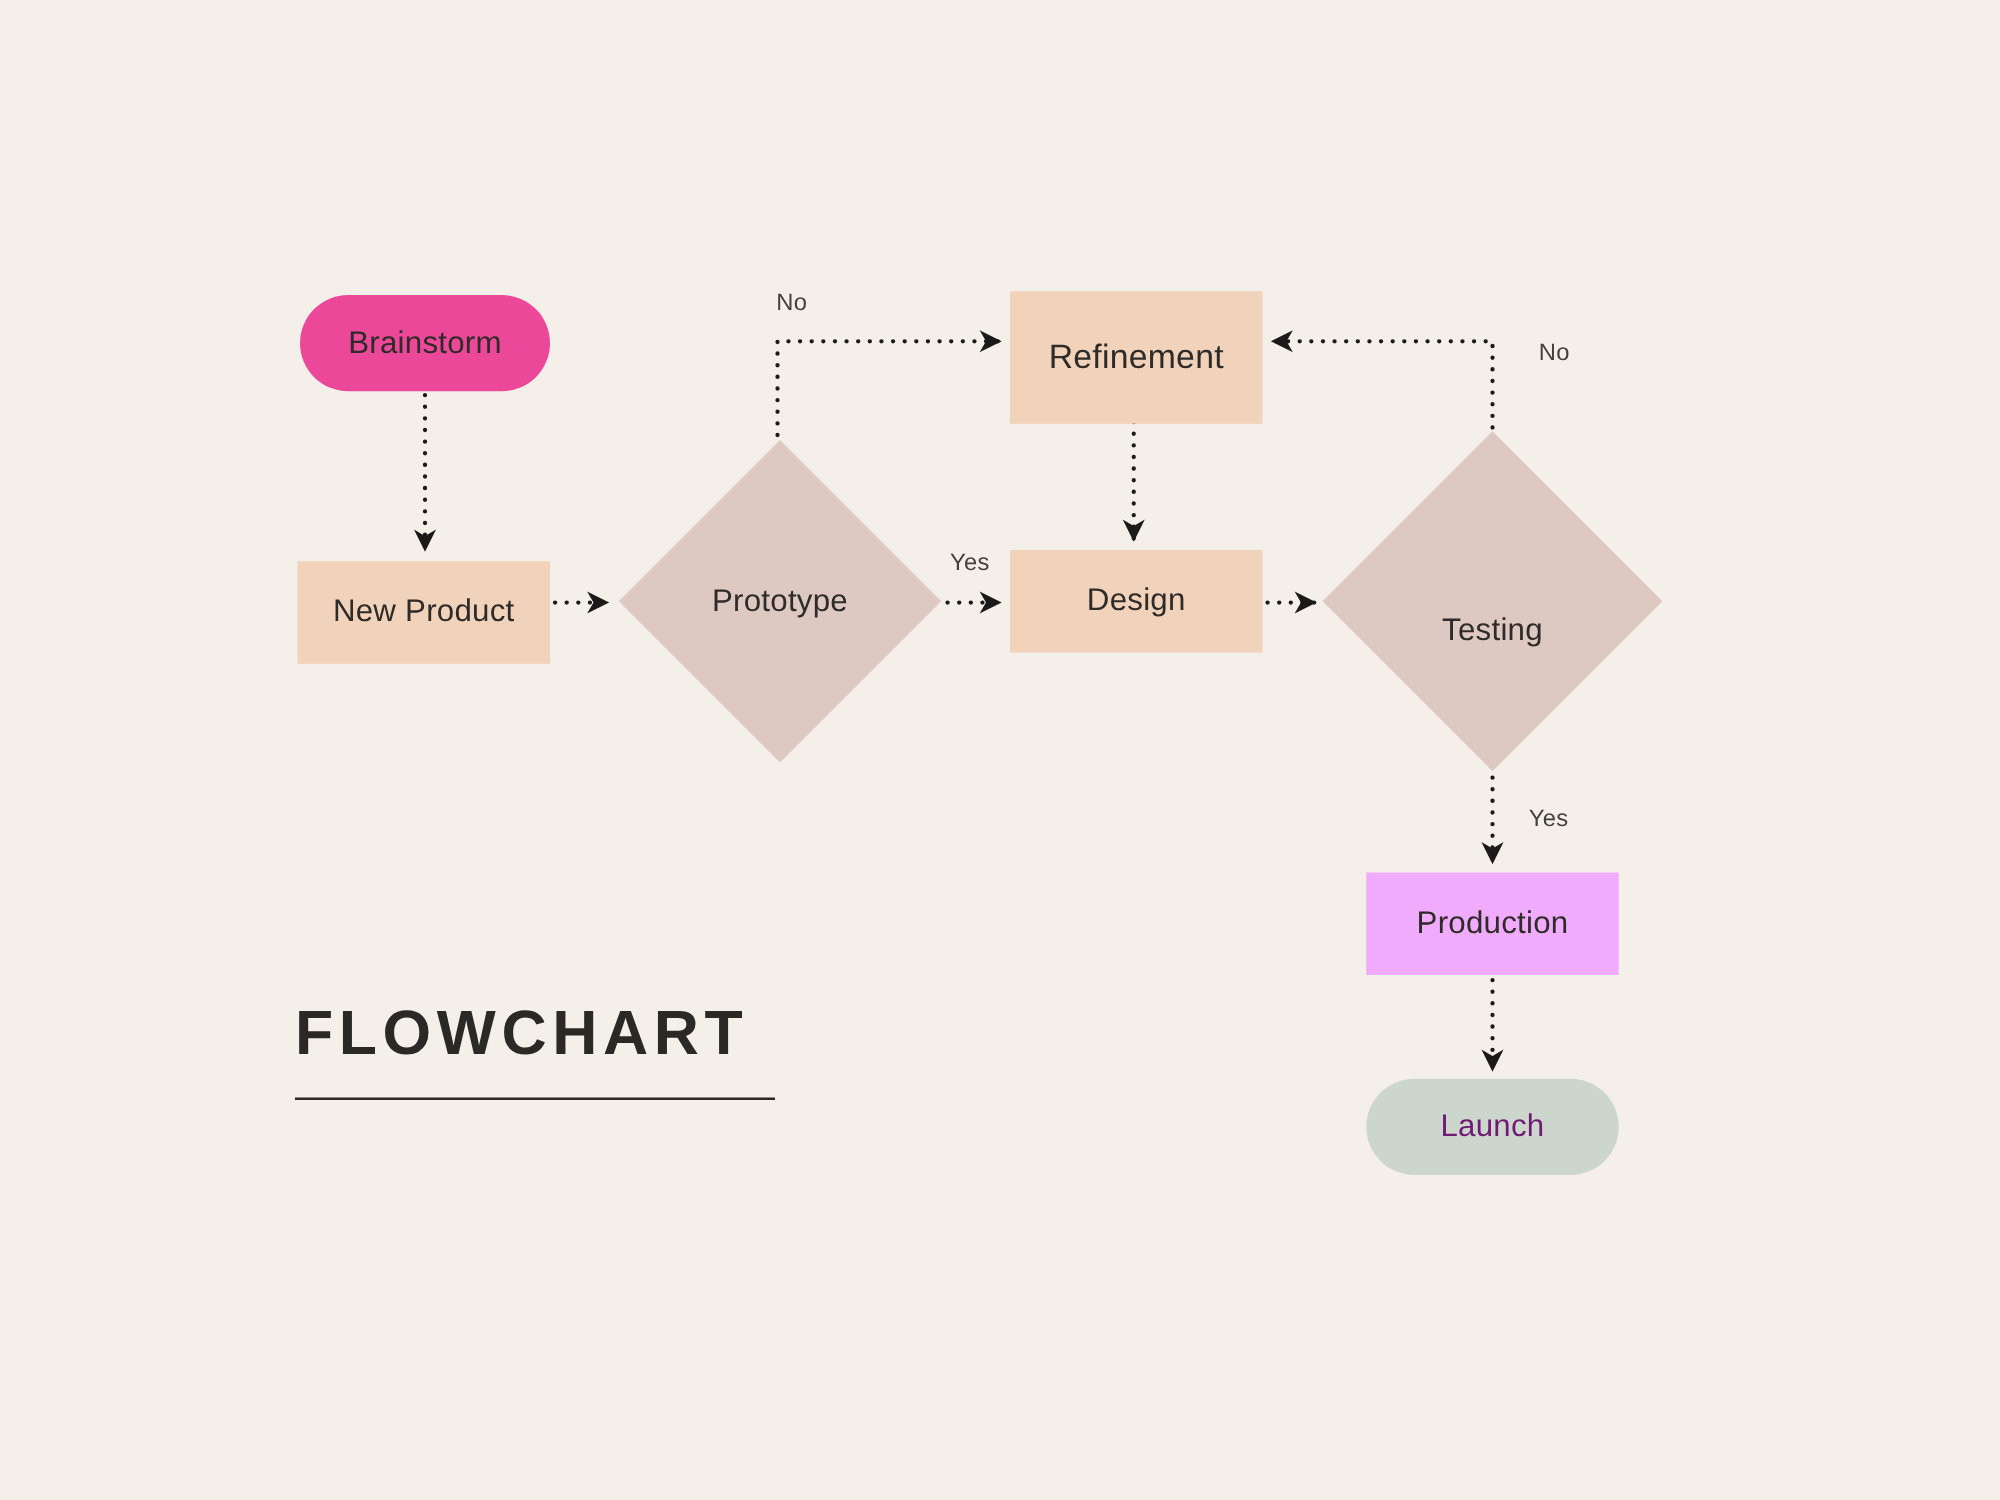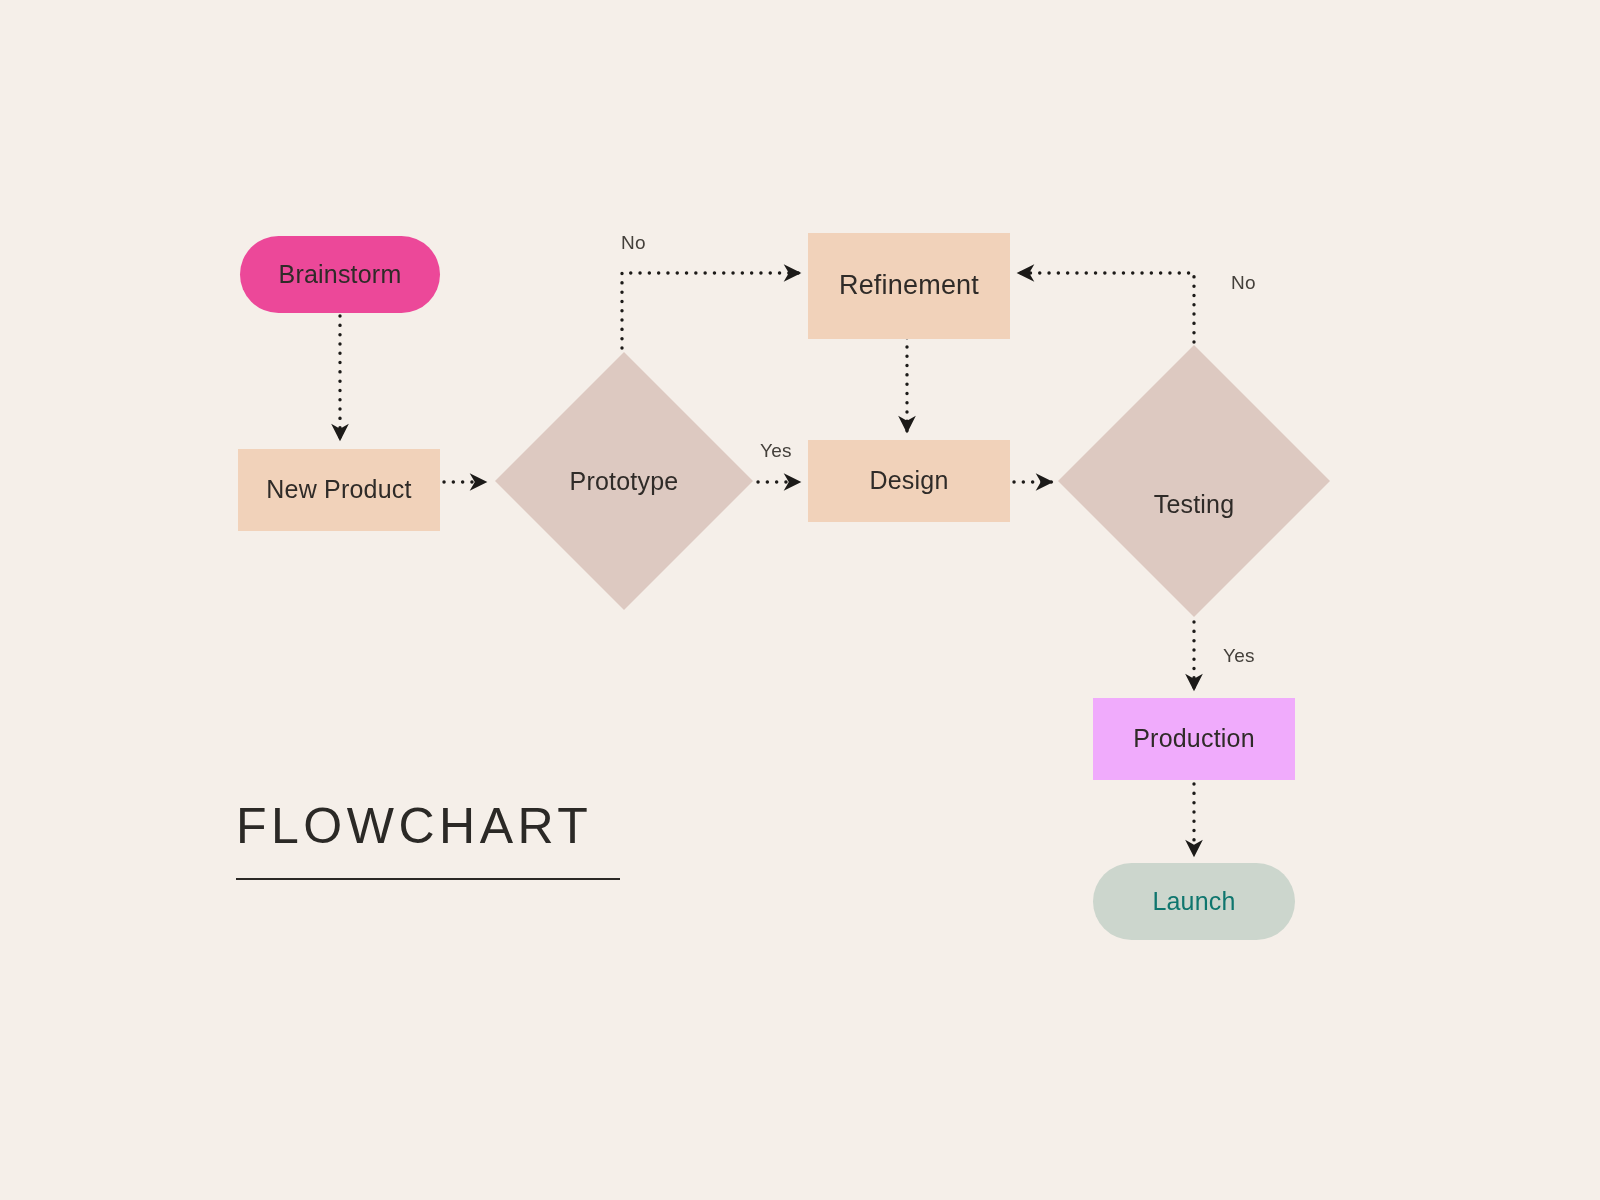--- a/index.html
+++ b/index.html
@@ -89,21 +89,21 @@
   #title-line1 {
     font-family: "Liberation Sans", sans-serif;
     font-weight: 300;
     font-size: 50px;
     letter-spacing: 9px;
     color: #312e2b;
     line-height: 1.08;
   }
   #title-line2 {
     font-family: "Liberation Sans", sans-serif;
-    font-weight: 400;
+    font-weight: 700;
     font-size: 50px;
     letter-spacing: 4.5px;
     color: #2b2926;
     line-height: 1.15;
   }
   #title-rule {
     margin-top: 22px;
     width: 384px;
     height: 2px;
     background: #2b2926;
@@ -150,21 +150,21 @@
       <div class="node node-process" style="left: 808px; top: 440px; width: 202px; height: 82px; font-size: 25px; background: rgb(241, 210, 186); color: rgb(47, 43, 40);">
         <span>Design</span>
       </div>
       <div class="node-decision-wrap" style="left: 1058px; top: 345px; width: 272px; height: 272px;">
         <div class="node-decision-shape" style="background: rgb(221, 201, 193);"></div>
         <div class="node-decision-label" style="font-size: 25px; color: rgb(47, 43, 40); margin-top: 46px;">Testing</div>
       </div>
       <div class="node node-process" style="left: 1093px; top: 698px; width: 202px; height: 82px; font-size: 25px; background: #f0abfc; color: rgb(47, 43, 40);">
         <span>Production</span>
       </div>
-      <div class="node node-terminal" style="left: 1093px; top: 863px; width: 202px; height: 77px; font-size: 25px; background: rgb(204, 214, 205); color: #0f766e;">
+      <div class="node node-terminal" style="left: 1093px; top: 863px; width: 202px; height: 77px; font-size: 25px; background: rgb(204, 214, 205); color: #701a75;">
         <span>Launch</span>
       </div>
     </div>
   <div id="edge-labels-layer">
       <div class="edge-label" style="left: 621px; top: 232px;">No</div>
       <div class="edge-label" style="left: 760px; top: 440px;">Yes</div>
       <div class="edge-label" style="left: 1231px; top: 272px;">No</div>
       <div class="edge-label" style="left: 1223px; top: 645px;">Yes</div>
     </div>
 

